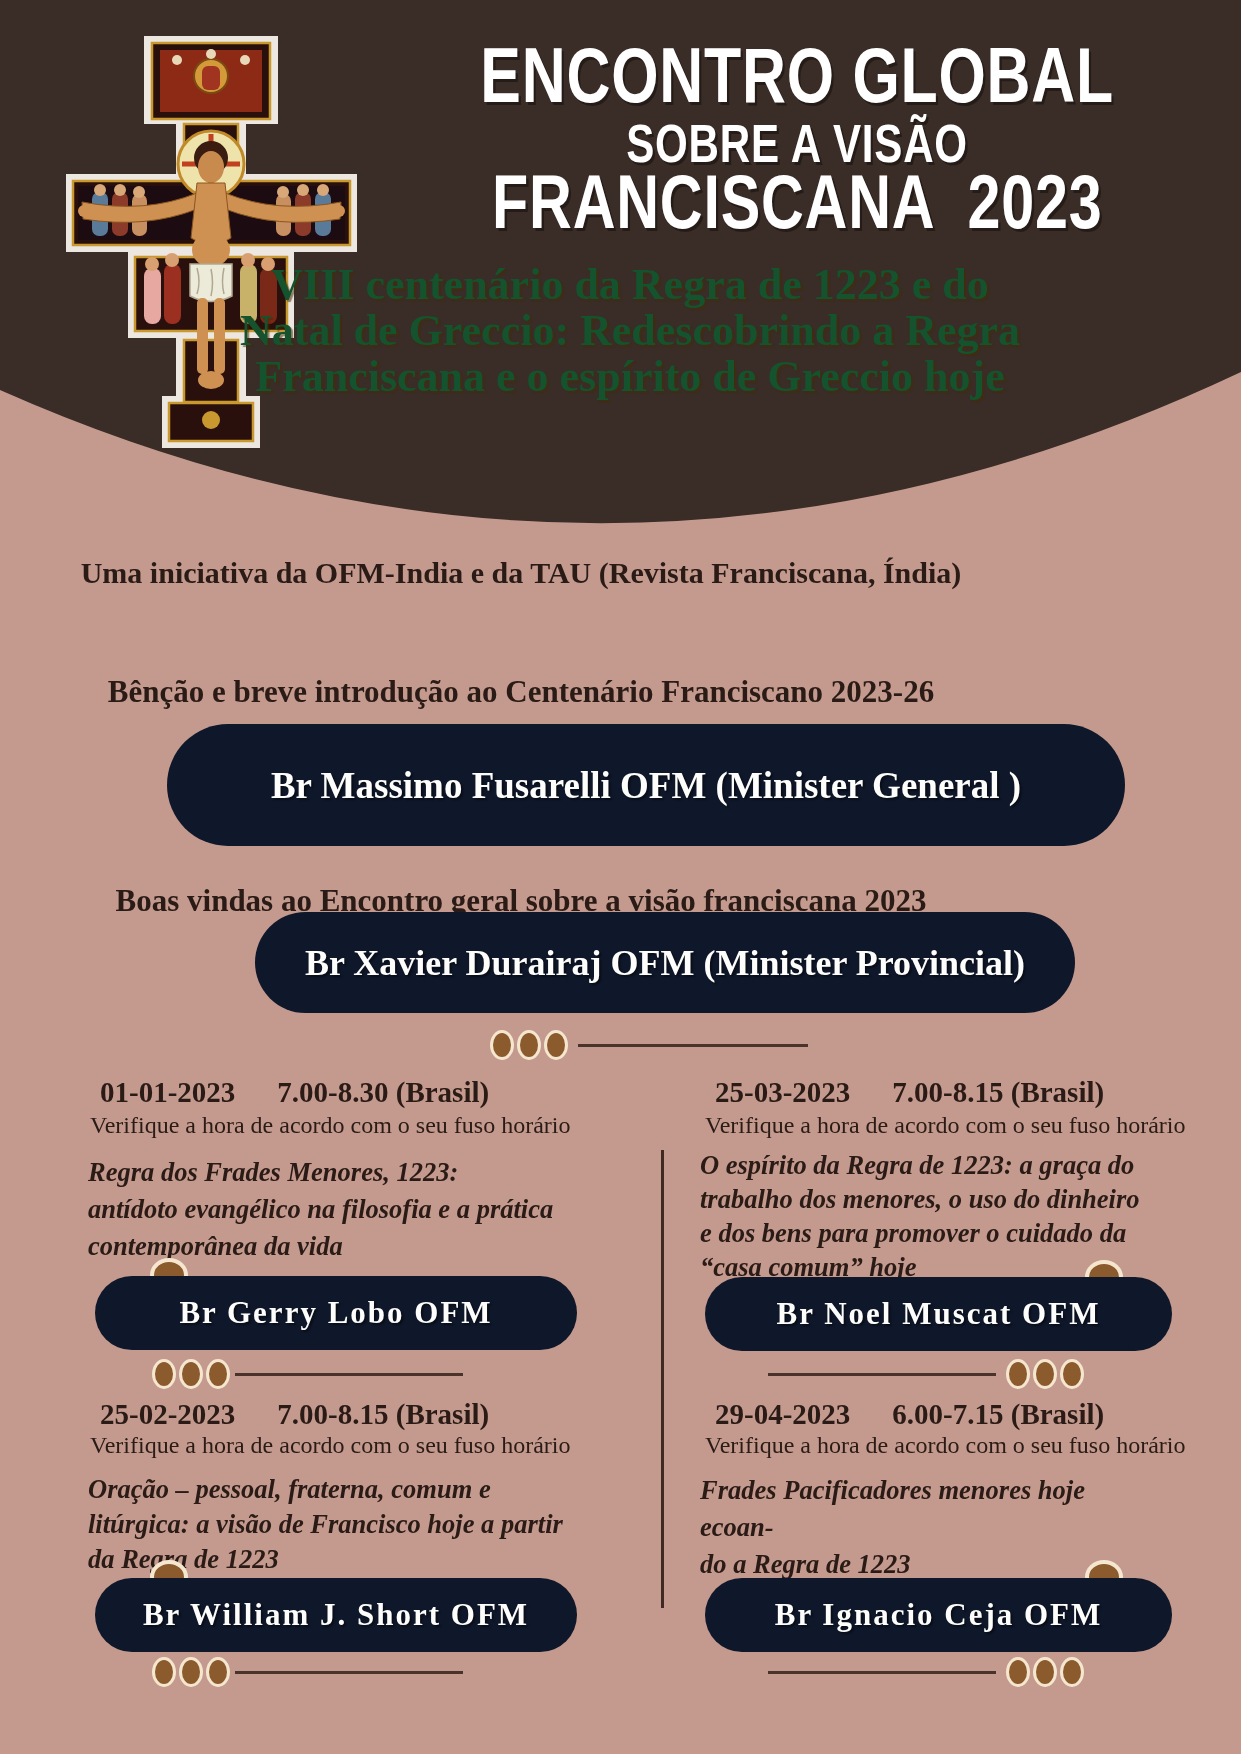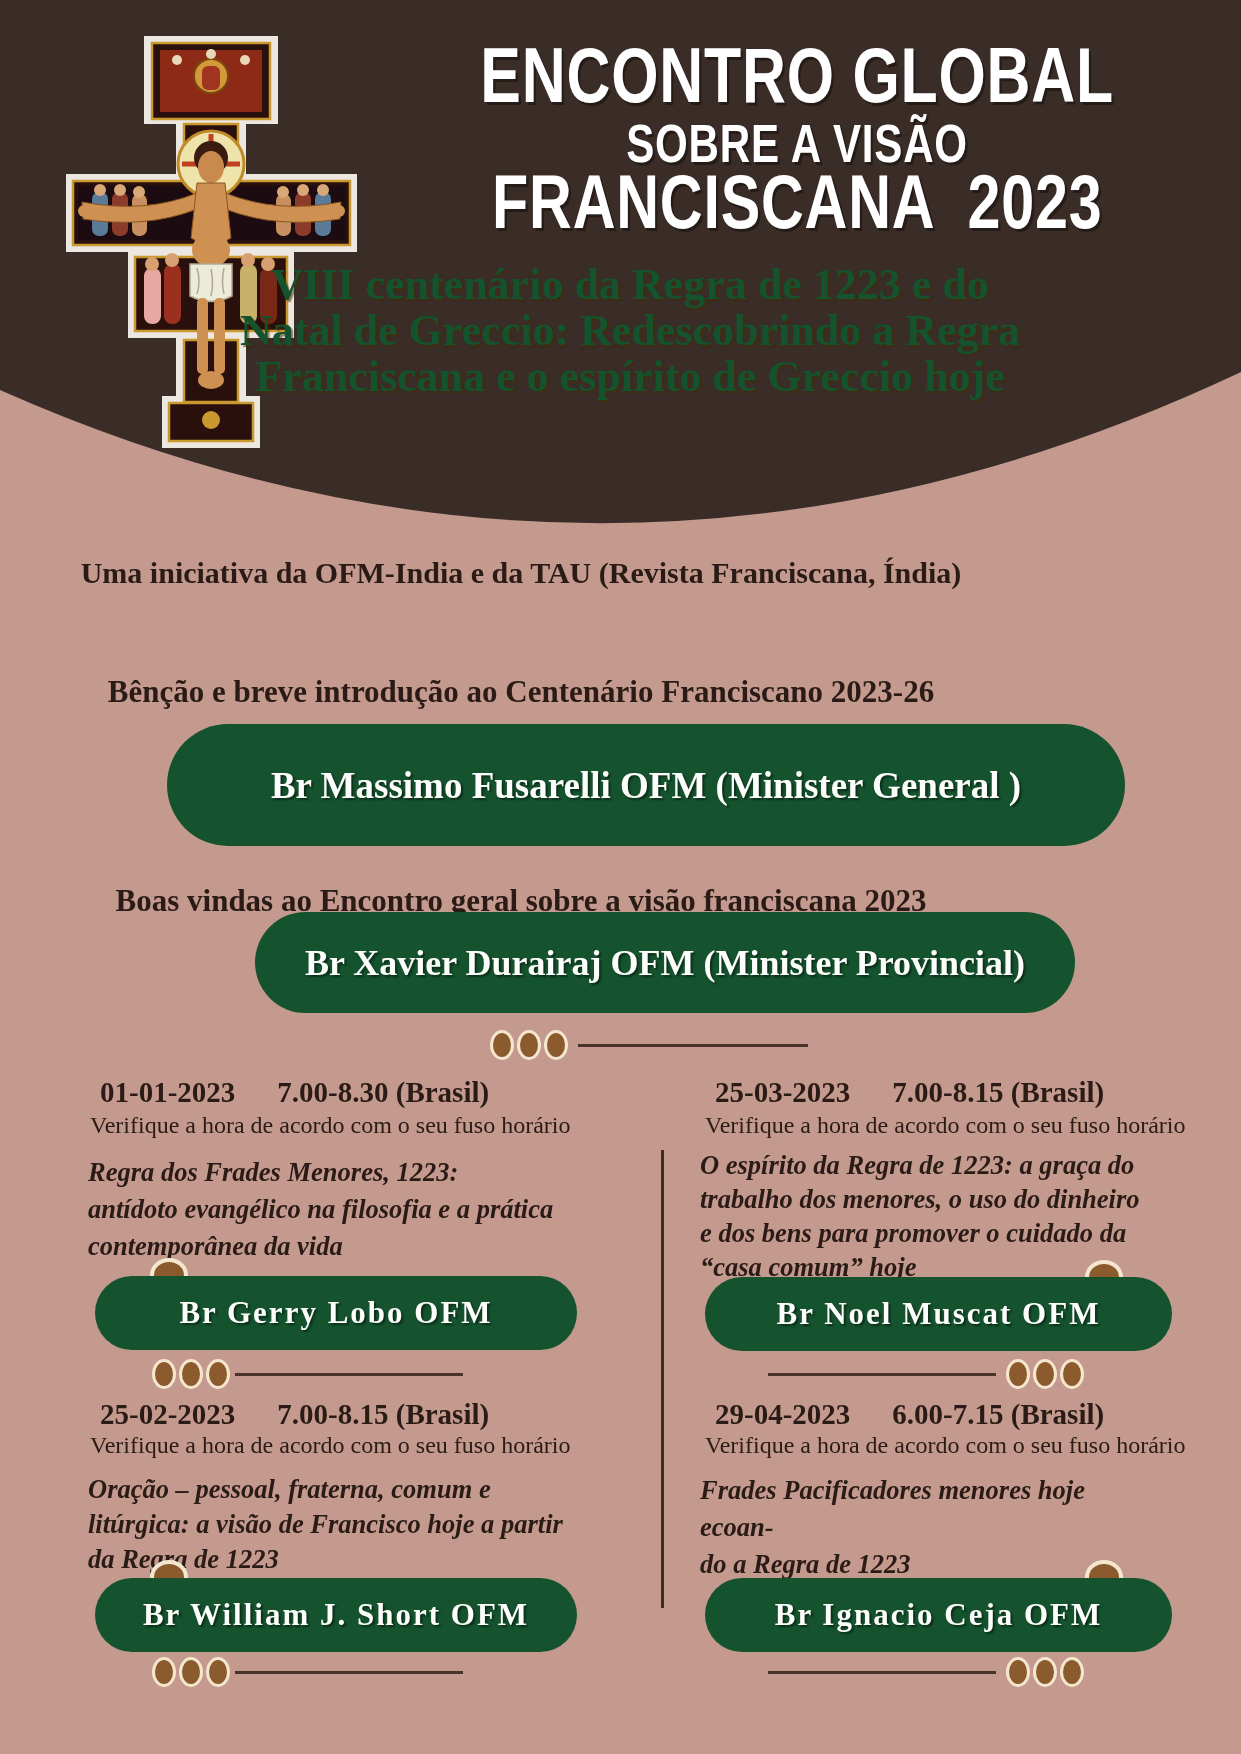--- a/index.html
+++ b/index.html
@@ -27,21 +27,21 @@
     font-size:44px;line-height:46px;font-weight:bold;color:#14532d;
     white-space:pre-line;text-shadow:2px 2px 1px rgba(70,45,0,0.55);}
 
   
   .center-line{left:0;width:982px;text-align:center;font-weight:bold;margin-left:30px;}
   #initiative{top:556px;font-size:30px;}
   #bencao{top:674px;font-size:31px;}
   #boas{top:883px;font-size:31px;}
 
   
-  .pill{background:#14532d;color:#fdfdfb;font-weight:bold;
+  .pill{background:#0f172a;color:#fdfdfb;font-weight:bold;
     display:flex;align-items:center;justify-content:center;
     text-shadow:2px 2px 2px rgba(0,0,0,0.45);}
   #pill-massimo{left:167px;top:724px;width:958px;height:122px;border-radius:62px;font-size:37px;}
   #pill-xavier{left:255px;top:912px;width:820px;height:101px;border-radius:51px;font-size:36px;}
   .name-pill{height:74px;border-radius:38px;font-size:31px;letter-spacing:2px;text-align:right;}
   #pill-gerry{left:95px;top:1276px;width:482px;}
   #pill-noel{left:705px;top:1277px;width:467px;}
   #pill-william{left:95px;top:1578px;width:482px;}
   #pill-ignacio{left:705px;top:1578px;width:467px;}
 

